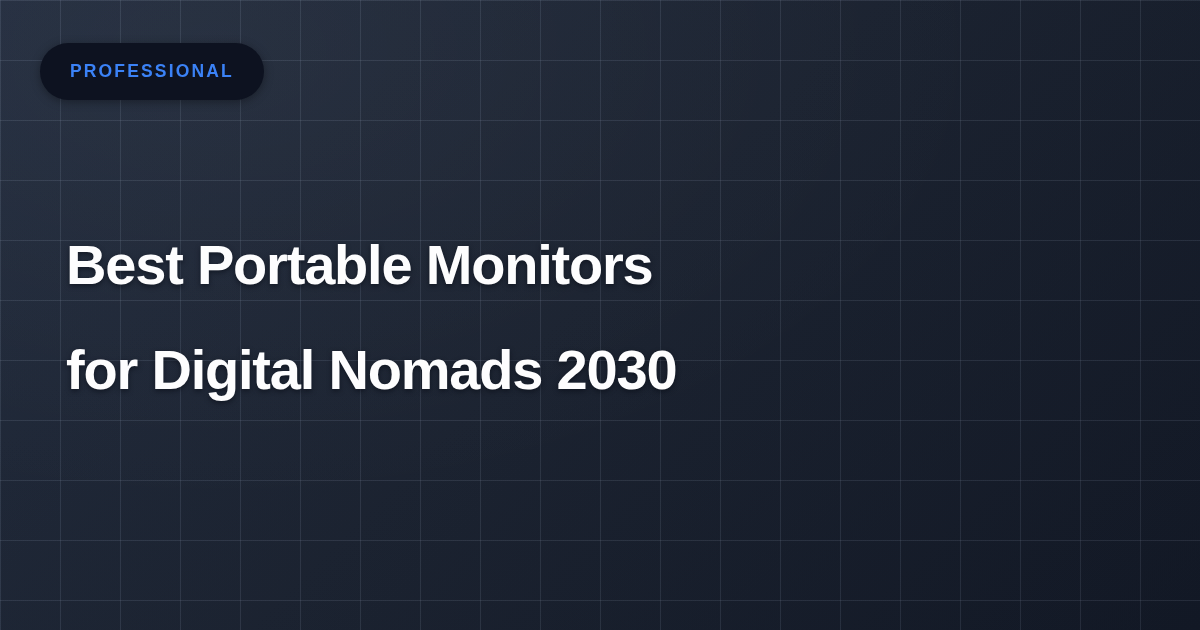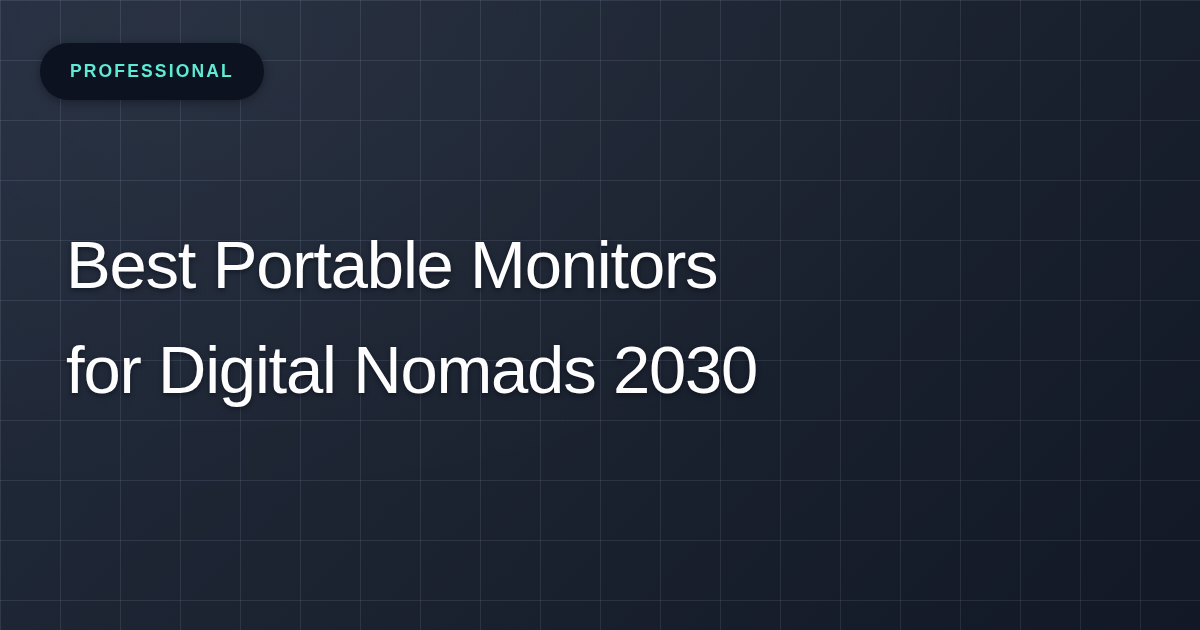--- a/index.html
+++ b/index.html
@@ -58,42 +58,42 @@
     box-sizing: border-box;
     display: inline-flex;
     align-items: center;
     padding: 0 30px;
     border-radius: 999px;
     background: #0d1220;
     box-shadow: 0 2px 10px rgba(0,0,0,0.35);
   }
 
   .badge-label {
-    color: #5eead4;
+    color: #3b82f6;
     font-size: 17.5px;
     font-weight: 700;
     letter-spacing: 2.15px;
     line-height: 1;
     white-space: nowrap;
     text-transform: uppercase;
   }
 
   
   .title-block {
     position: absolute;
     left: 66px;
     top: 212px;
     width: 1080px;
   }
 
   .title-line {
     display: block;
     color: #fdfdfe;
-    font-size: 67px;
-    font-weight: 400;
+    font-size: 56px;
+    font-weight: 700;
     line-height: 105px;
     letter-spacing: -1.2px;
     white-space: nowrap;
     text-shadow: 0 2px 5px rgba(5,9,18,0.55);
   }
 </style>
 </head>
 <body>
 
 <div class="og-card">

